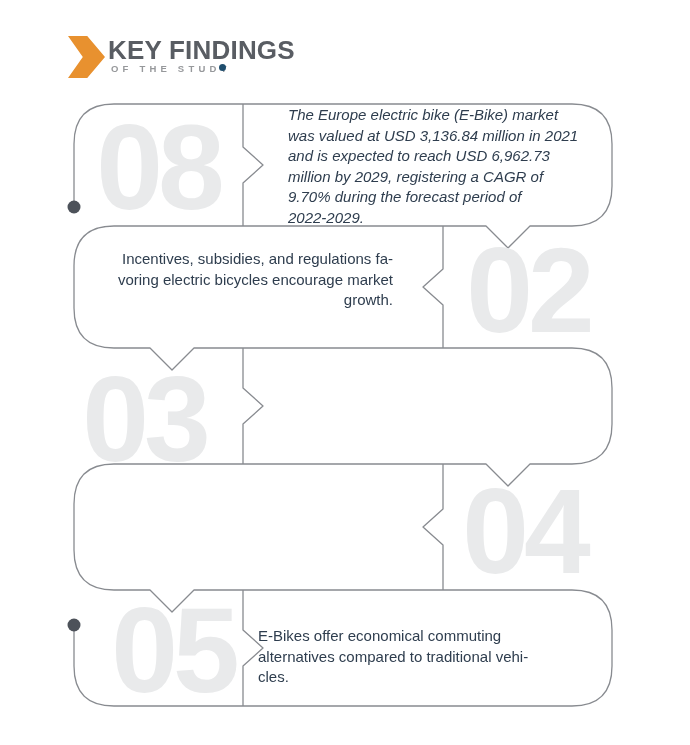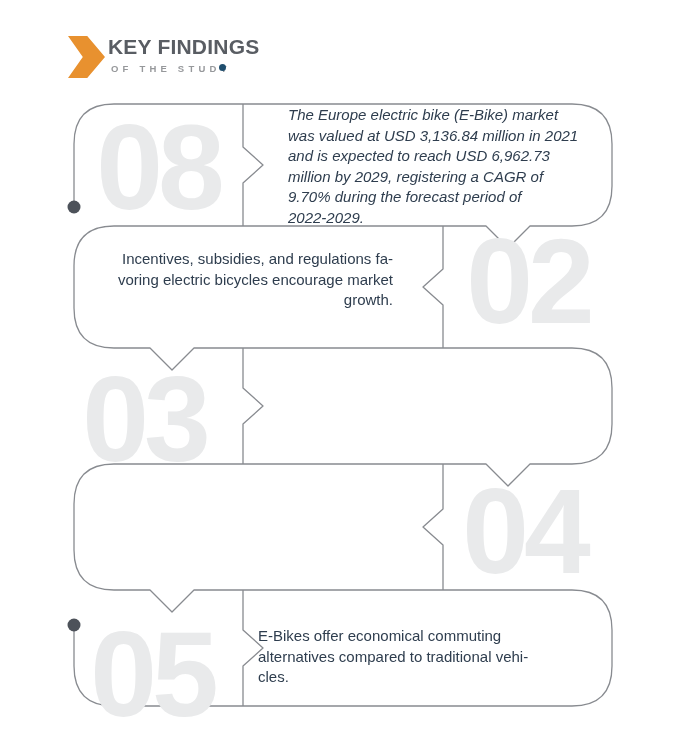--- a/index.html
+++ b/index.html
@@ -8,21 +8,21 @@
     font-family:"Liberation Sans","DejaVu Sans",sans-serif;
   }
   #flow-svg{position:absolute;left:0;top:0;}
   .abs{position:absolute;}
   
   .logo-arrow{
     left:68px;top:36px;width:37px;height:42px;background:#E8912F;
     clip-path:polygon(0 0,52% 0,100% 50%,52% 100%,0 100%,40% 50%);
   }
   .title{
-    left:108px;top:35px;font-size:21px;font-weight:800;color:#595D63;
+    left:108px;top:35px;font-size:26px;font-weight:800;color:#595D63;
     letter-spacing:.2px;white-space:nowrap;
   }
   .subtitle{
     left:111px;top:63px;font-size:9.5px;font-weight:600;color:#96989B;
     letter-spacing:4.2px;white-space:nowrap;
   }
   .accent-dot{
     left:219px;top:64px;width:7px;height:7px;border-radius:50%;background:#1F4E6E;
   }
   
@@ -84,27 +84,27 @@
   <div class="abs accent-dot"></div>
 
   <div class="abs fnum" style="left:158px;top:167px;">08</div>
   <div class="abs ftext ta-left" style="left:288px;top:105px;width:320px;font-style:italic;">The Europe electric bike (E-Bike) market
 was valued at USD 3,136.84 million in 2021
 and is expected to reach USD 6,962.73
 million by 2029, registering a CAGR of
 9.70% during the forecast period of
 2022-2029.</div>
 
-  <div class="abs fnum" style="left:528px;top:281px;">02</div>
+  <div class="abs fnum" style="left:528px;top:290px;">02</div>
   <div class="abs ftext ta-right" style="left:88px;top:249px;width:305px;">Incentives, subsidies, and regulations fa-
 voring electric bicycles encourage market
 growth.</div>
 
   <div class="abs fnum" style="left:144px;top:410px;margin-top:9px;">03</div>
 
   <div class="abs fnum" style="left:524px;top:531px;">04</div>
 
-  <div class="abs fnum" style="left:152px;top:650px;margin-top:24px;">05</div>
+  <div class="abs fnum" style="left:173px;top:650px;">05</div>
   <div class="abs ftext ta-left" style="left:258px;top:626px;width:330px;">E-Bikes offer economical commuting
 alternatives compared to traditional vehi-
 cles.</div>
 
 </div>
 
 </body></html>

